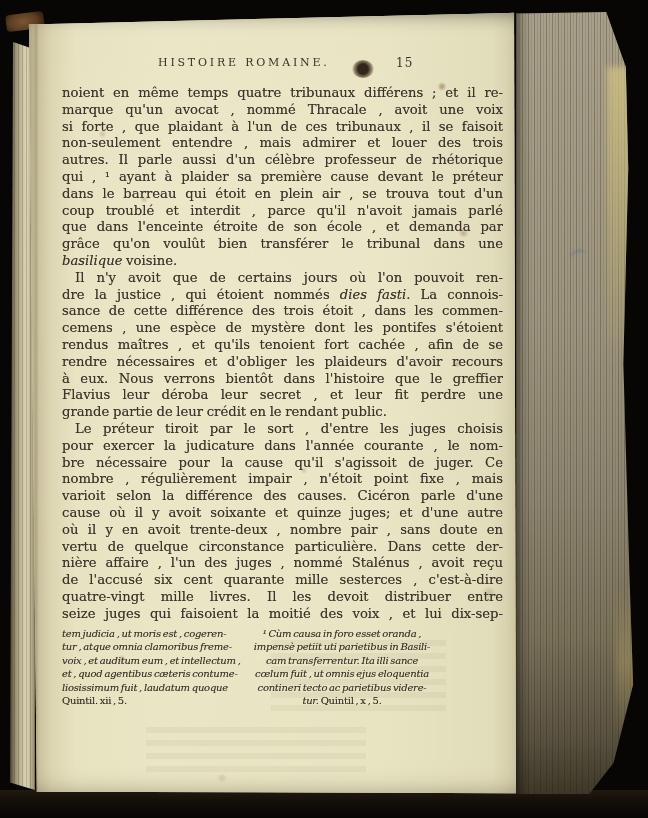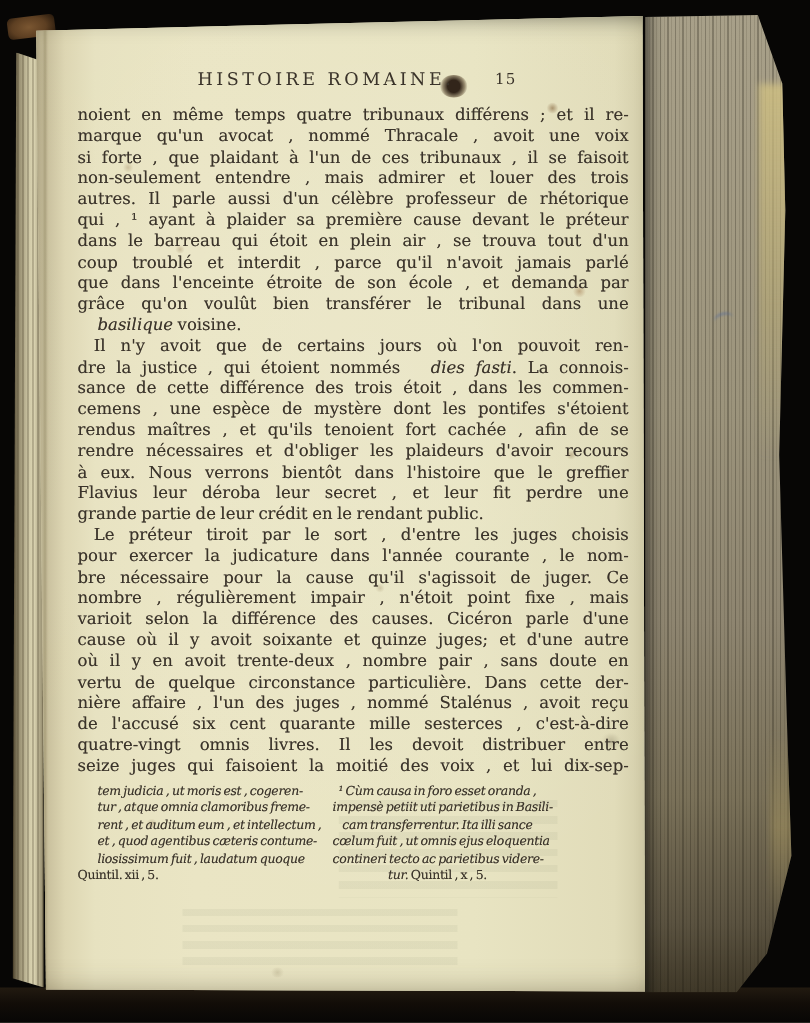--- a/index.html
+++ b/index.html
@@ -89,35 +89,35 @@
   .blue-ink-mark{
     position:absolute;left:55px;top:238px;width:16px;height:9px;
     border-top:2px solid rgba(88,108,150,.6);border-radius:50%;
     transform:rotate(-14deg);filter:blur(1px);
   }
   
   .text-block{position:absolute;left:36px;top:0;width:441px;height:100%;}
   .header-row{position:absolute;top:44px;left:0;width:100%;height:16px;}
   .running-title{
     position:absolute;left:96px;top:0;
-    font-size:14px;letter-spacing:2.8px;white-space:nowrap;
+    font-size:11px;letter-spacing:2.8px;white-space:nowrap;
     color:var(--ink);
   }
   .page-number{
     position:absolute;left:334px;top:0;font-size:12px;letter-spacing:1px;color:var(--ink);
   }
   .body-text{
     position:absolute;top:73px;left:0;width:441px;
     font-size:13.2px;line-height:16.8px;word-spacing:-0.6px;
     text-shadow:0 0 .4px rgba(58,51,42,.55);
   }
   .body-text .line{height:16.8px;overflow:hidden;text-align:justify;text-align-last:justify;}
   .body-text .line.endline{text-align:left;text-align-last:left;}
   .body-text .line.indent{text-indent:13px;}
-  .it{font-style:italic;margin-left:16px;}
+  .it{font-style:italic;}
   .ro{font-style:normal;}
   .fn{
     position:absolute;font-size:10px;line-height:13.4px;font-style:italic;
     letter-spacing:-0.25px;word-spacing:-1px;
     text-shadow:0 0 .3px rgba(58,51,42,.5);
   }
   .fn .line{white-space:nowrap;height:13.4px;}
   .fn-left{top:615px;left:0;width:178px;}
   .fn-right{top:615px;left:188px;width:184px;text-align:center;}
 </style>
@@ -176,28 +176,28 @@
           <div class="line indent"><span class="ro">Le préteur tiroit par le sort , d'entre les juges choisis</span></div>
           <div class="line"><span class="ro">pour exercer la judicature dans l'année courante , le nom-</span></div>
           <div class="line"><span class="ro">bre nécessaire pour la cause qu'il s'agissoit de juger. Ce</span></div>
           <div class="line"><span class="ro">nombre , régulièrement impair , n'étoit point fixe , mais</span></div>
           <div class="line"><span class="ro">varioit selon la différence des causes. Cicéron parle d'une</span></div>
           <div class="line"><span class="ro">cause où il y avoit soixante et quinze juges; et d'une autre</span></div>
           <div class="line"><span class="ro">où il y en avoit trente-deux , nombre pair , sans doute en</span></div>
           <div class="line"><span class="ro">vertu de quelque circonstance particulière. Dans cette der-</span></div>
           <div class="line"><span class="ro">nière affaire , l'un des juges , nommé Stalénus , avoit reçu</span></div>
           <div class="line"><span class="ro">de l'accusé six cent quarante mille sesterces , c'est-à-dire</span></div>
-          <div class="line"><span class="ro">quatre-vingt omnis livres. Il les devoit distribuer entre</span></div>
+          <div class="line"><span class="ro">quatre-vingt mille livres. Il les devoit distribuer entre</span></div>
           <div class="line"><span class="ro">seize juges qui faisoient la moitié des voix , et lui dix-sep-</span></div>
         </div>
 
       <div class="fn fn-left" id="fn-left">
           <div class="line"><span class="it">tem judicia , ut moris est , cogeren-</span></div>
           <div class="line"><span class="it">tur , atque omnia clamoribus freme-</span></div>
-          <div class="line"><span class="it">rent , et auditum eum , et intellectum ,</span></div>
+          <div class="line"><span class="it">voix , et auditum eum , et intellectum ,</span></div>
           <div class="line"><span class="it">et , quod agentibus cæteris contume-</span></div>
           <div class="line"><span class="it">liosissimum fuit , laudatum quoque</span></div>
           <div class="line endline"><span class="ro">Quintil. xii , 5.</span></div>
         </div>
       <div class="fn fn-right" id="fn-right">
           <div class="line"><span class="it">¹ Cùm causa in foro esset oranda ,</span></div>
           <div class="line"><span class="it">impensè petiit uti parietibus in Basili-</span></div>
           <div class="line"><span class="it">cam transferrentur. Ita illi sance</span></div>
           <div class="line"><span class="it">cœlum fuit , ut omnis ejus eloquentia</span></div>
           <div class="line"><span class="it">contineri tecto ac parietibus videre-</span></div>

